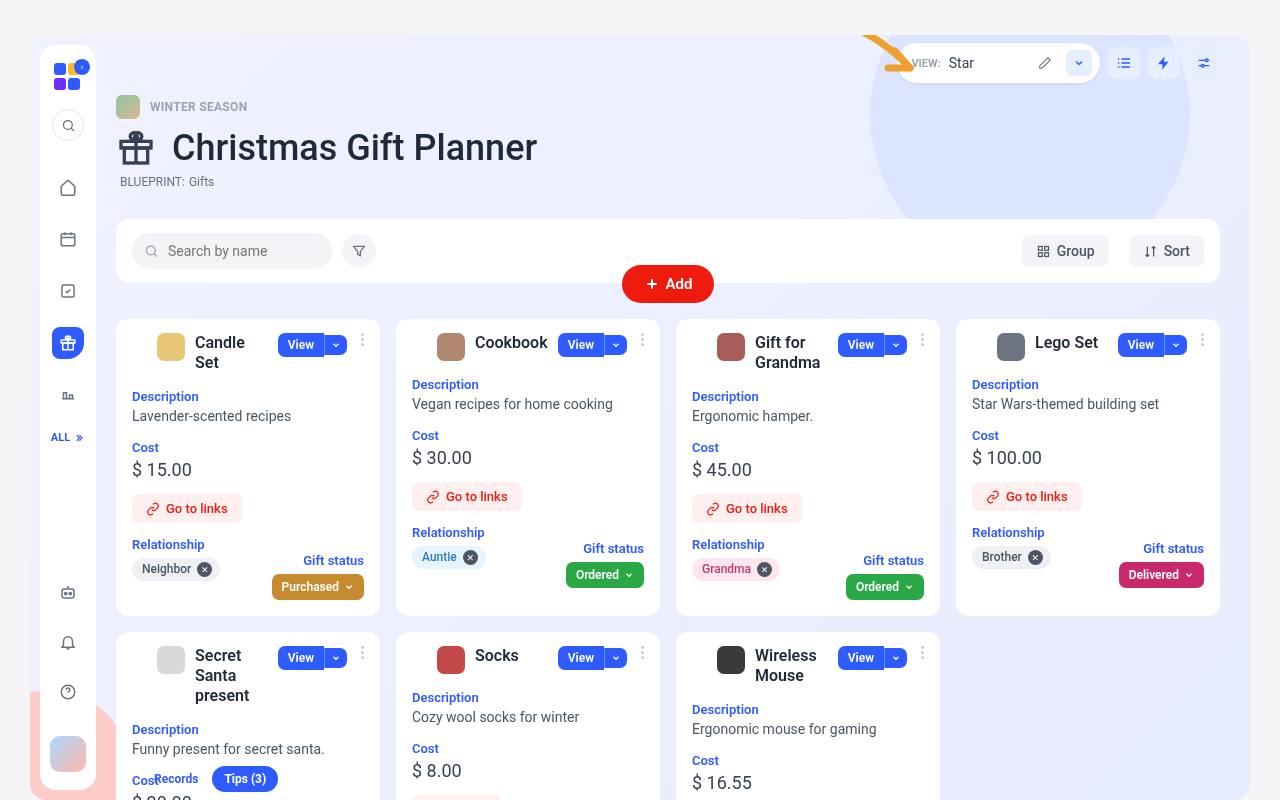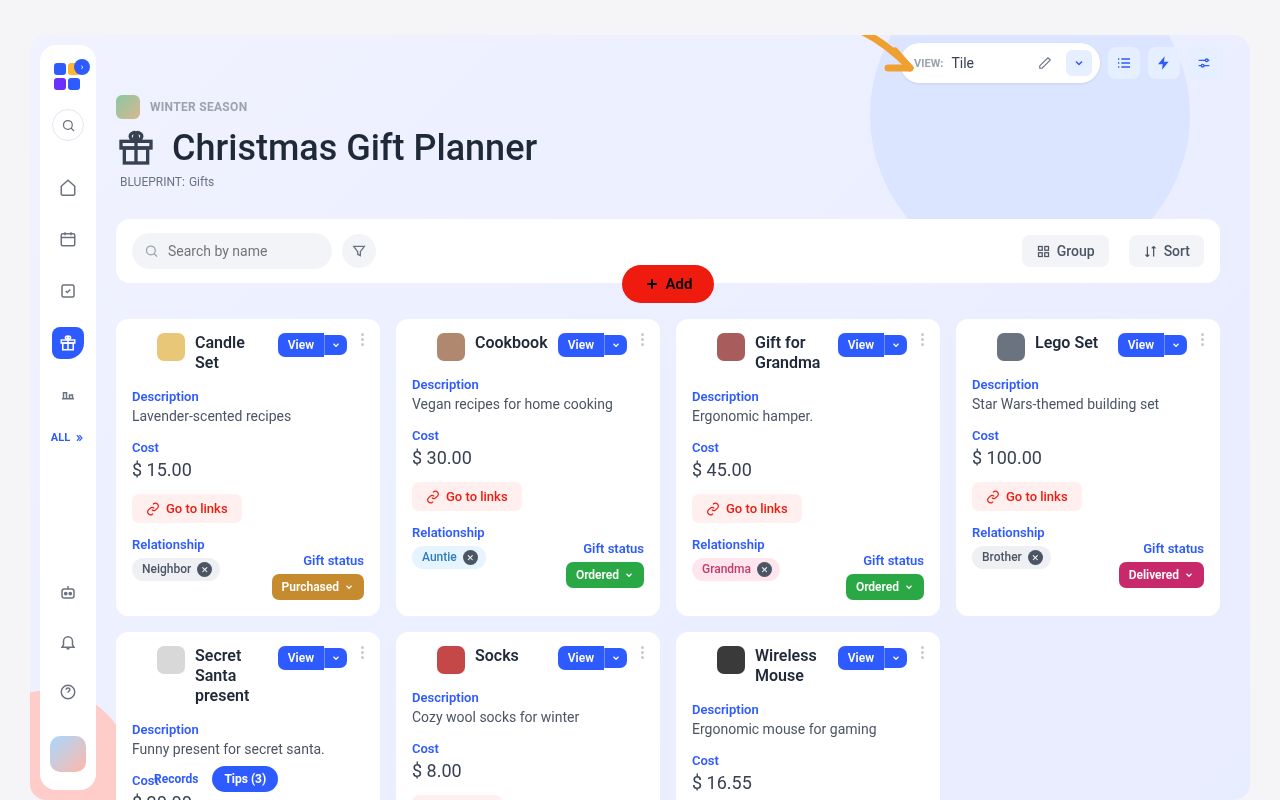--- a/index.html
+++ b/index.html
@@ -35,21 +35,21 @@
 .gift-icon-large { font-size: 38px; color: #374151; }
 .blueprint-row { margin-top: 6px; font-size: 12px; color: #9ca3af; font-weight: 700; }
 .blueprint-row span { color: #6b7280; font-weight: 400; margin-left: 4px; }
 .controls-bar { background: #fff; border-radius: 14px; margin-top: 30px; padding: 14px 16px; display: flex; align-items: center; gap: 10px; }
 .search-input { background: #f3f4f8; border: none; border-radius: 20px; padding: 10px 16px 10px 36px; font-size: 14px; color: #6b7280; width: 200px; outline: none; }
 .search-wrap { position: relative; }
 .search-wrap .s-icon { position: absolute; left: 12px; top: 50%; transform: translateY(-50%); color: #9ca3af; }
 .filter-btn { width: 34px; height: 34px; background: #f3f4f8; border-radius: 50%; display: flex; align-items: center; justify-content: center; color: #6b7280; cursor: pointer; }
 .bar-right { margin-left: auto; display: flex; gap: 20px; text-align: center; }
 .bar-btn { background: #f3f4f8; border-radius: 8px; padding: 8px 14px; display: flex; align-items: center; gap: 6px; font-size: 14px; color: #4b5563; cursor: pointer; font-weight: 500; }
-.add-btn { background: #ef1b0f; color: #000000; border-radius: 20px; padding: 10px 22px; font-size: 15px; font-weight: 600; display: flex; align-items: center; gap: 6px; cursor: pointer; margin: -18px auto 0; width: fit-content; position: relative; z-index: 2; }
+.add-btn { background: #ef1b0f; color: #ffffff; border-radius: 20px; padding: 10px 22px; font-size: 15px; font-weight: 600; display: flex; align-items: center; gap: 6px; cursor: pointer; margin: -18px auto 0; width: fit-content; position: relative; z-index: 2; }
 .cards-grid { display: grid; grid-template-columns: repeat(4, 1fr); gap: 16px; margin-top: 16px; }
 .card { background: #fff; border-radius: 12px; padding: 14px 16px 16px; }
 .card-head { display: flex; align-items: flex-start; gap: 10px; margin-left: 25px; }
 .card-thumb { width: 28px; height: 28px; border-radius: 7px; flex-shrink: 0; }
 .card-title { font-size: 16px; font-weight: 600; color: #1f2937; flex: 1; line-height: 1.25; }
 .view-btn-group { display: flex; align-items: center; }
 .view-btn { background: #2e5bff; color: #fff; font-size: 12px; font-weight: 600; padding: 5px 10px; border-radius: 7px 0 0 7px; cursor: pointer; }
 .view-chev { background: #2e5bff; color: #fff; padding: 5px 6px; border-radius: 0 7px 7px 0; border-left: 1px solid rgba(255,255,255,0.3); cursor: pointer; display: flex; align-items: center; }
 .more-dots { color: #c7cad1; cursor: pointer; margin-left: 4px; display: flex; flex-direction: column; gap: 2px; }
 .more-dots span { width: 3px; height: 3px; background: #c7cad1; border-radius: 50%; }
@@ -77,21 +77,21 @@
   <div class="arrow-annotation">
     <svg width="180" height="80" viewBox="0 0 180 80">
       <path d="M 5 5 Q 100 -10 160 55" stroke="#f0a030" stroke-width="7" fill="none" stroke-linecap="round"></path>
       <path d="M 160 55 L 145 38 M 160 55 L 138 55" stroke="#f0a030" stroke-width="7" fill="none" stroke-linecap="round"></path>
     </svg>
   </div>
 
   <div class="view-toolbar">
     <div class="view-pill">
       <span class="view-label">VIEW:</span>
-      <span class="view-value">Tile</span>
+      <span class="view-value">Star</span>
       <span class="icon-btn-sm">
         <svg width="14" height="14" viewBox="0 0 24 24" fill="none" stroke="currentColor" stroke-width="2">
             <path d="M17 3l4 4L7 21H3v-4L17 3z"></path>
           </svg>
       </span>
       <span class="icon-btn-sm blue">
         <svg width="12" height="12" viewBox="0 0 24 24" fill="none" stroke="currentColor" stroke-width="3">
             <path d="M6 9l6 6 6-6"></path>
           </svg>
       </span>

